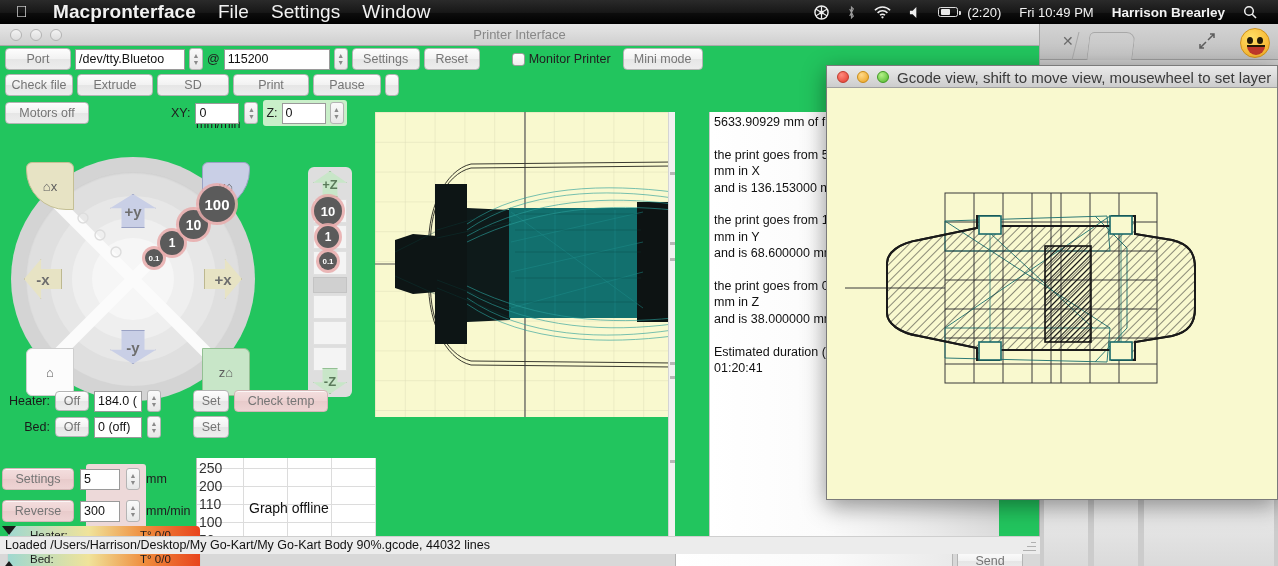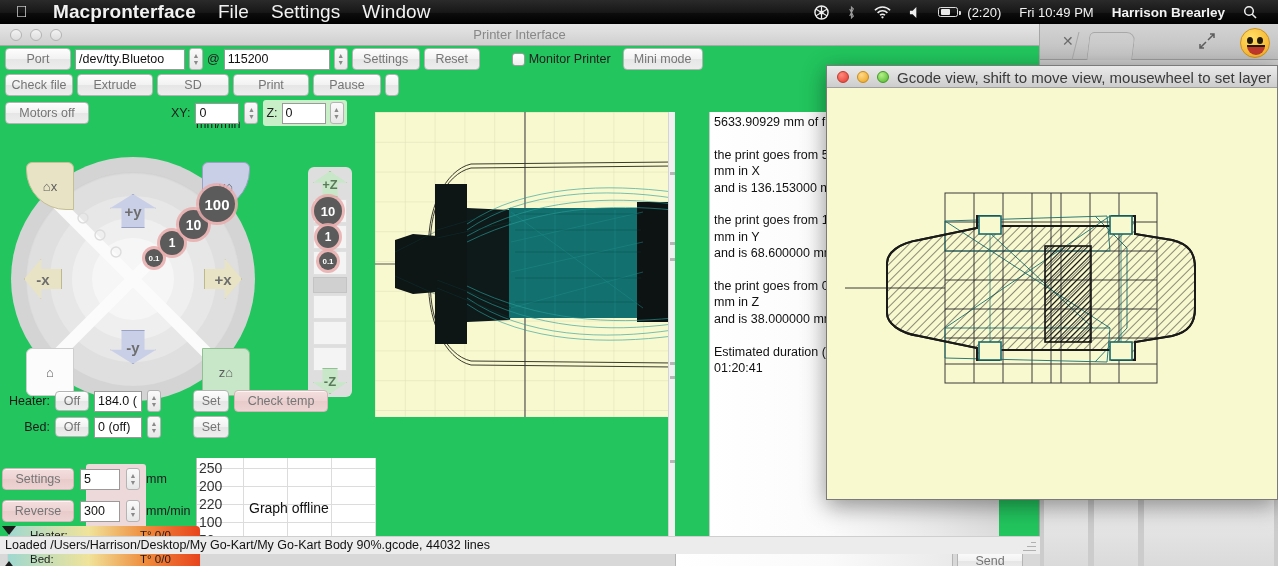--- a/index.html
+++ b/index.html
@@ -431,21 +431,21 @@
       <div class="gl" style="top:28px"></div>
     <div class="gl" style="top:46px"></div>
       <div class="gl" style="top:64px"></div>
     <div class="gl" style="top:82px"></div>
     <div class="gv" style="left:46px"></div>
       <div class="gv" style="left:90px"></div>
     <div class="gv" style="left:134px"></div>
       <div class="gv" style="left:178px"></div>
     <div class="gtick" style="top:2px">250</div>
     <div class="gtick" style="top:20px">200</div>
-    <div class="gtick" style="top:38px">220</div>
+    <div class="gtick" style="top:38px">110</div>
     <div class="gtick" style="top:56px">100</div>
     <div class="gtick" style="top:74px">50</div>
     <div id="graphtext">Graph offline</div>
   </div>
 
   <div class="tempbar" style="top:502px;">
     <div class="tbarrow"></div>
     <span class="nm">Heater:</span>
     <span class="vl">T° 0/0</span>
   </div>

